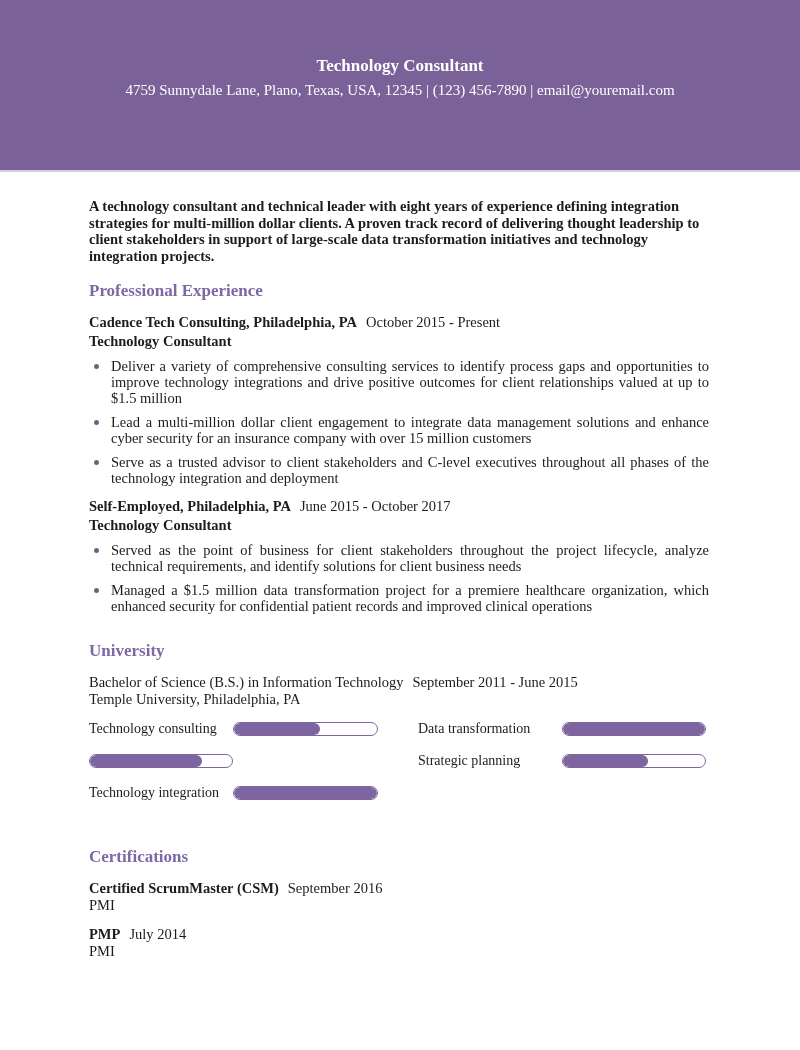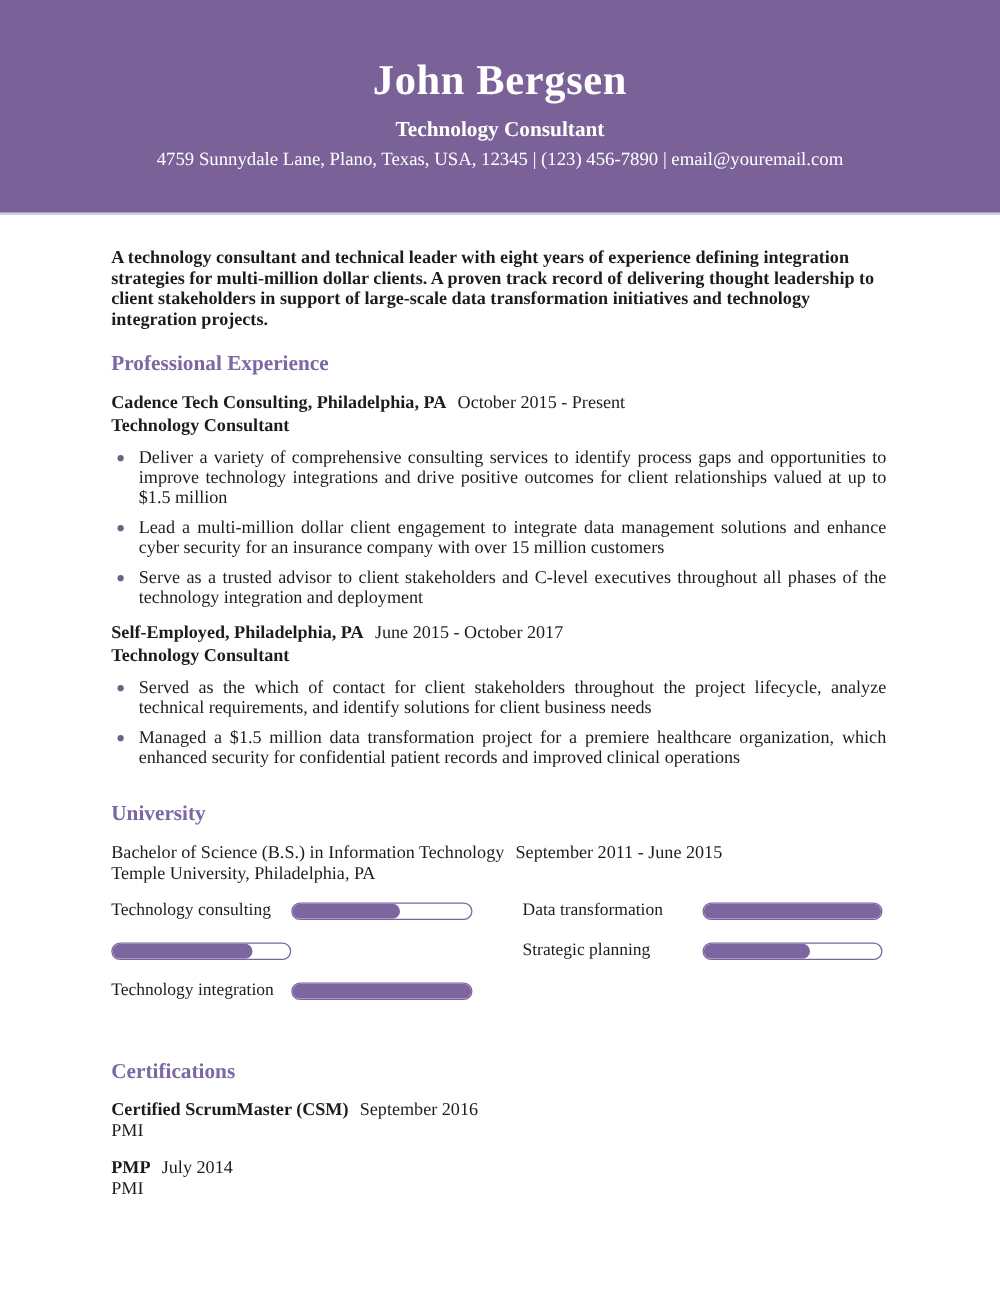--- a/index.html
+++ b/index.html
@@ -128,21 +128,20 @@
   .cert + .cert { margin-top: 12px; }
   .cert-name { font-weight: bold; }
   .cert-date { margin-left: 9px; margin-top: 14px; }
 </style>
 </head>
 <body style="--header-bg: #7a6298; --accent: #7b68a4; --bar-fill: #7d659f;">
 
 <div class="page">
 
   <header class="hero">
-    <div class="hero-name">John Bergsen</div>
     <div class="hero-title">Technology Consultant</div>
     <div class="hero-contact">4759 Sunnydale Lane, Plano, Texas, USA, 12345 | (123) 456-7890 | email@youremail.com</div>
   </header>
 
   <main class="content">
 
     <p class="summary">A technology consultant and technical leader with eight years of experience defining integration strategies for multi-million dollar clients. A proven track record of delivering thought leadership to client stakeholders in support of large-scale data transformation initiatives and technology integration projects.</p>
 
     <h2 class="section-heading heading-experience">Professional Experience</h2>
 
@@ -157,21 +156,21 @@
         <li>Serve as a trusted advisor to client stakeholders and C-level executives throughout all phases of the technology integration and deployment</li>
       </ul>
     </section>
 
     <section class="job">
       <p class="job-header">
         <span class="job-company">Self-Employed, Philadelphia, PA</span><span class="job-dates">June 2015 - October 2017</span>
       </p>
       <p class="job-title">Technology Consultant</p>
       <ul class="bullets">
-        <li>Served as the which of contact for client stakeholders throughout the project lifecycle, analyze technical requirements, and identify solutions for client business needs</li>
+        <li>Served as the point of business for client stakeholders throughout the project lifecycle, analyze technical requirements, and identify solutions for client business needs</li>
         <li>Managed a $1.5 million data transformation project for a premiere healthcare organization, which enhanced security for confidential patient records and improved clinical operations</li>
       </ul>
     </section>
 
     <h2 class="section-heading heading-education">University</h2>
 
     <section class="edu-block">
       <p>
         <span>Bachelor of Science (B.S.) in Information Technology</span><span class="edu-dates">September 2011 - June 2015</span>
       </p>

